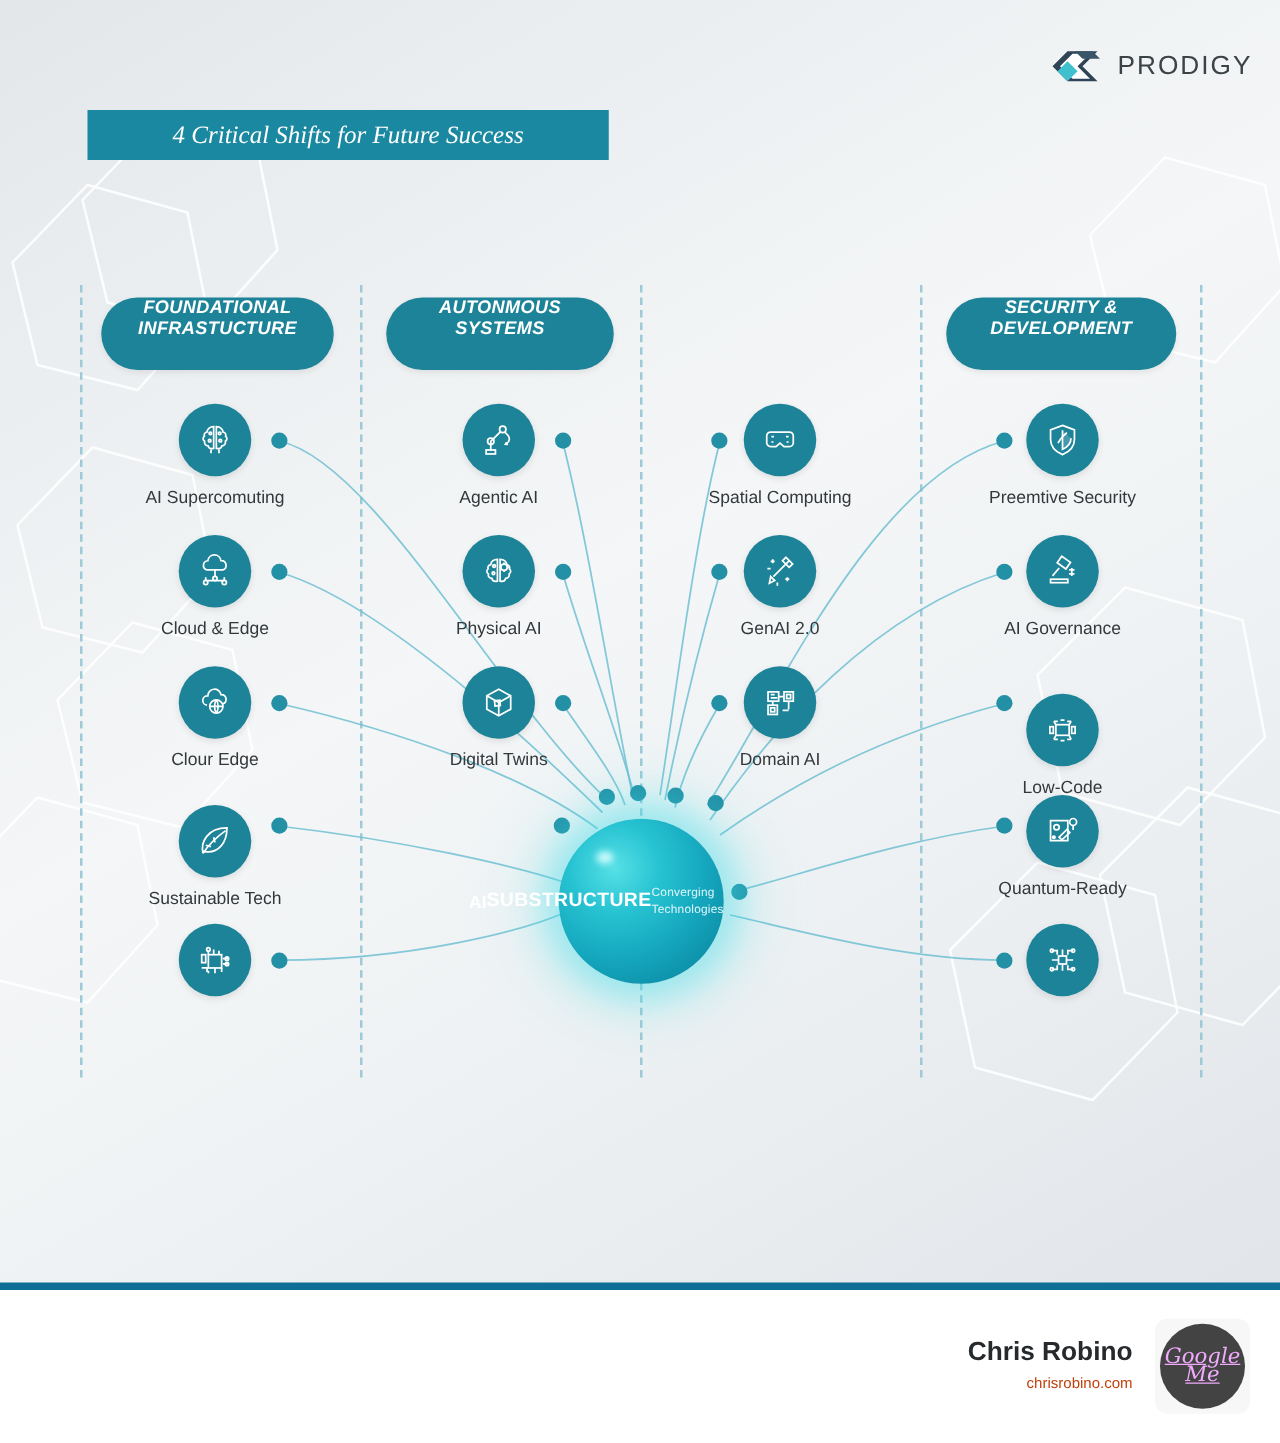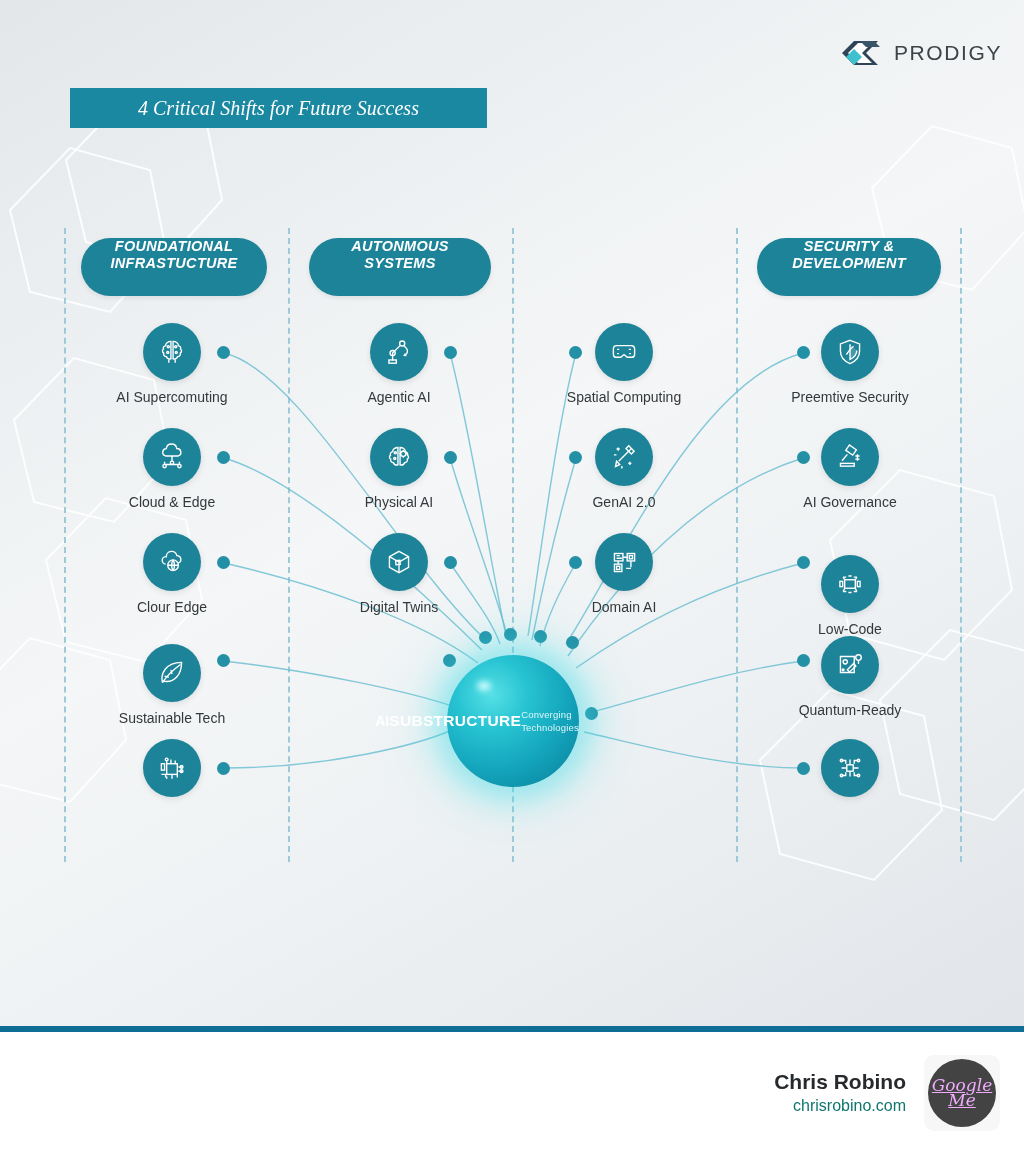--- a/index.html
+++ b/index.html
@@ -132,21 +132,21 @@
 
   
   #footer {
     position: absolute; left: 0; top: 1032px; width: 1024px; height: 122px;
     background: #ffffff;
     display: flex; align-items: center; justify-content: flex-end;
     padding-right: 24px; gap: 18px;
   }
   #footer .who { text-align: right; }
   #footer .who .name { font-size: 21px; font-weight: bold; color: #262a2d; line-height: 26px; }
-  #footer .who .site { font-size: 16px; color: #0f766e; line-height: 22px; }
+  #footer .who .site { font-size: 12px; color: #c2410c; line-height: 22px; }
   #avatar {
     width: 76px; height: 76px; border-radius: 10px; background: #f7f7f7;
     display: flex; align-items: center; justify-content: center;
   }
   #avatar .puck {
     width: 68px; height: 68px; border-radius: 50%; background: #434343;
     display:flex; align-items:center; justify-content:center;
     flex-direction: column;
   }
   #avatar .puck span {

